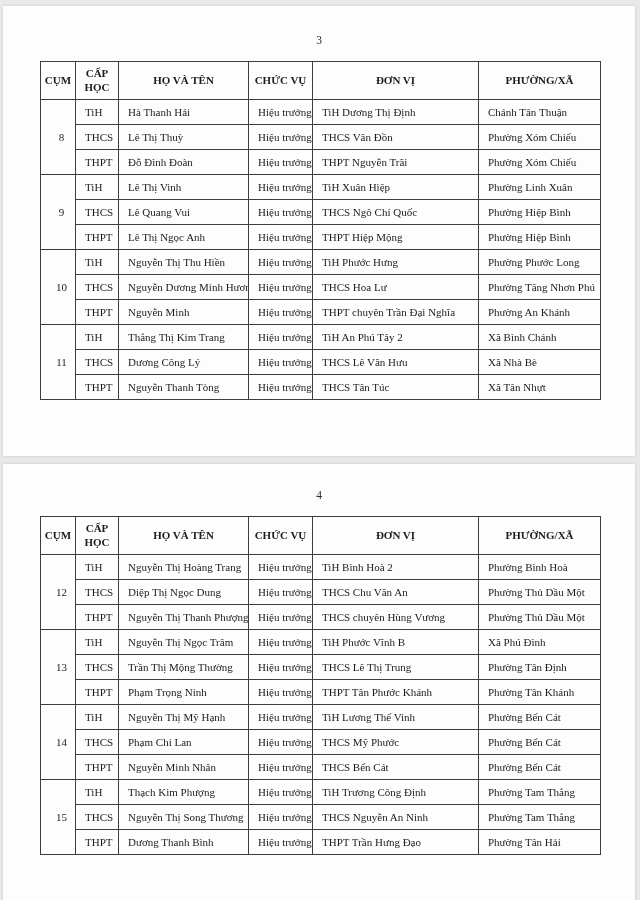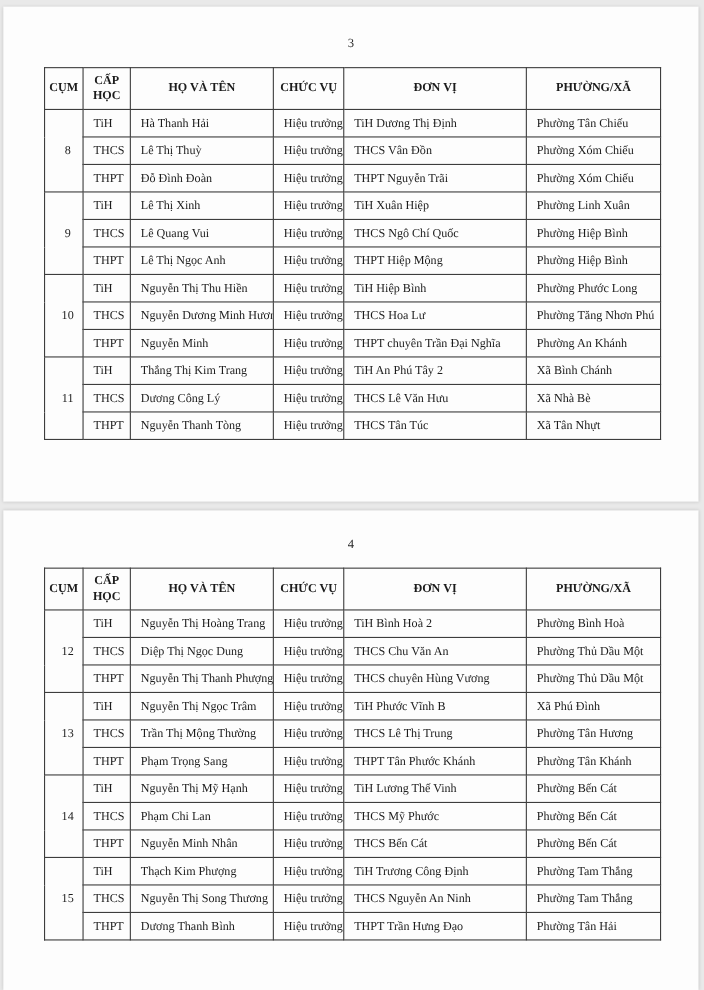--- a/index.html
+++ b/index.html
@@ -87,40 +87,40 @@
             <th>PHƯỜNG/XÃ</th>
           </tr>
         </thead>
         <tbody>
           <tr>
             <td rowspan="3" class="cum-cell">8</td>
             <td>TiH</td>
             <td>Hà Thanh Hải</td>
             <td>Hiệu trưởng</td>
             <td>TiH Dương Thị Định</td>
-            <td>Phường Tân Chiếu</td>
+            <td>Chánh Tân Thuận</td>
           </tr>
           <tr>
             <td>THCS</td>
             <td>Lê Thị Thuỳ</td>
             <td>Hiệu trưởng</td>
             <td>THCS Vân Đồn</td>
             <td>Phường Xóm Chiếu</td>
           </tr>
           <tr>
             <td>THPT</td>
             <td>Đỗ Đình Đoàn</td>
             <td>Hiệu trưởng</td>
             <td>THPT Nguyễn Trãi</td>
             <td>Phường Xóm Chiếu</td>
           </tr>
           <tr>
             <td rowspan="3" class="cum-cell">9</td>
             <td>TiH</td>
-            <td>Lê Thị Xinh</td>
+            <td>Lê Thị Vinh</td>
             <td>Hiệu trưởng</td>
             <td>TiH Xuân Hiệp</td>
             <td>Phường Linh Xuân</td>
           </tr>
           <tr>
             <td>THCS</td>
             <td>Lê Quang Vui</td>
             <td>Hiệu trưởng</td>
             <td>THCS Ngô Chí Quốc</td>
             <td>Phường Hiệp Bình</td>
@@ -130,21 +130,21 @@
             <td>Lê Thị Ngọc Anh</td>
             <td>Hiệu trưởng</td>
             <td>THPT Hiệp Mộng</td>
             <td>Phường Hiệp Bình</td>
           </tr>
           <tr>
             <td rowspan="3" class="cum-cell">10</td>
             <td>TiH</td>
             <td>Nguyễn Thị Thu Hiền</td>
             <td>Hiệu trưởng</td>
-            <td>TiH Hiệp Bình</td>
+            <td>TiH Phước Hưng</td>
             <td>Phường Phước Long</td>
           </tr>
           <tr>
             <td>THCS</td>
             <td>Nguyễn Dương Minh Hương</td>
             <td>Hiệu trưởng</td>
             <td>THCS Hoa Lư</td>
             <td>Phường Tăng Nhơn Phú</td>
           </tr>
           <tr>
@@ -230,25 +230,25 @@
             <td>Nguyễn Thị Ngọc Trâm</td>
             <td>Hiệu trưởng</td>
             <td>TiH Phước Vĩnh B</td>
             <td>Xã Phú Đình</td>
           </tr>
           <tr>
             <td>THCS</td>
             <td>Trần Thị Mộng Thường</td>
             <td>Hiệu trưởng</td>
             <td>THCS Lê Thị Trung</td>
-            <td>Phường Tân Hương</td>
-          </tr>
-          <tr>
-            <td>THPT</td>
-            <td>Phạm Trọng Sang</td>
+            <td>Phường Tân Định</td>
+          </tr>
+          <tr>
+            <td>THPT</td>
+            <td>Phạm Trọng Ninh</td>
             <td>Hiệu trưởng</td>
             <td>THPT Tân Phước Khánh</td>
             <td>Phường Tân Khánh</td>
           </tr>
           <tr>
             <td rowspan="3" class="cum-cell">14</td>
             <td>TiH</td>
             <td>Nguyễn Thị Mỹ Hạnh</td>
             <td>Hiệu trưởng</td>
             <td>TiH Lương Thế Vinh</td>

